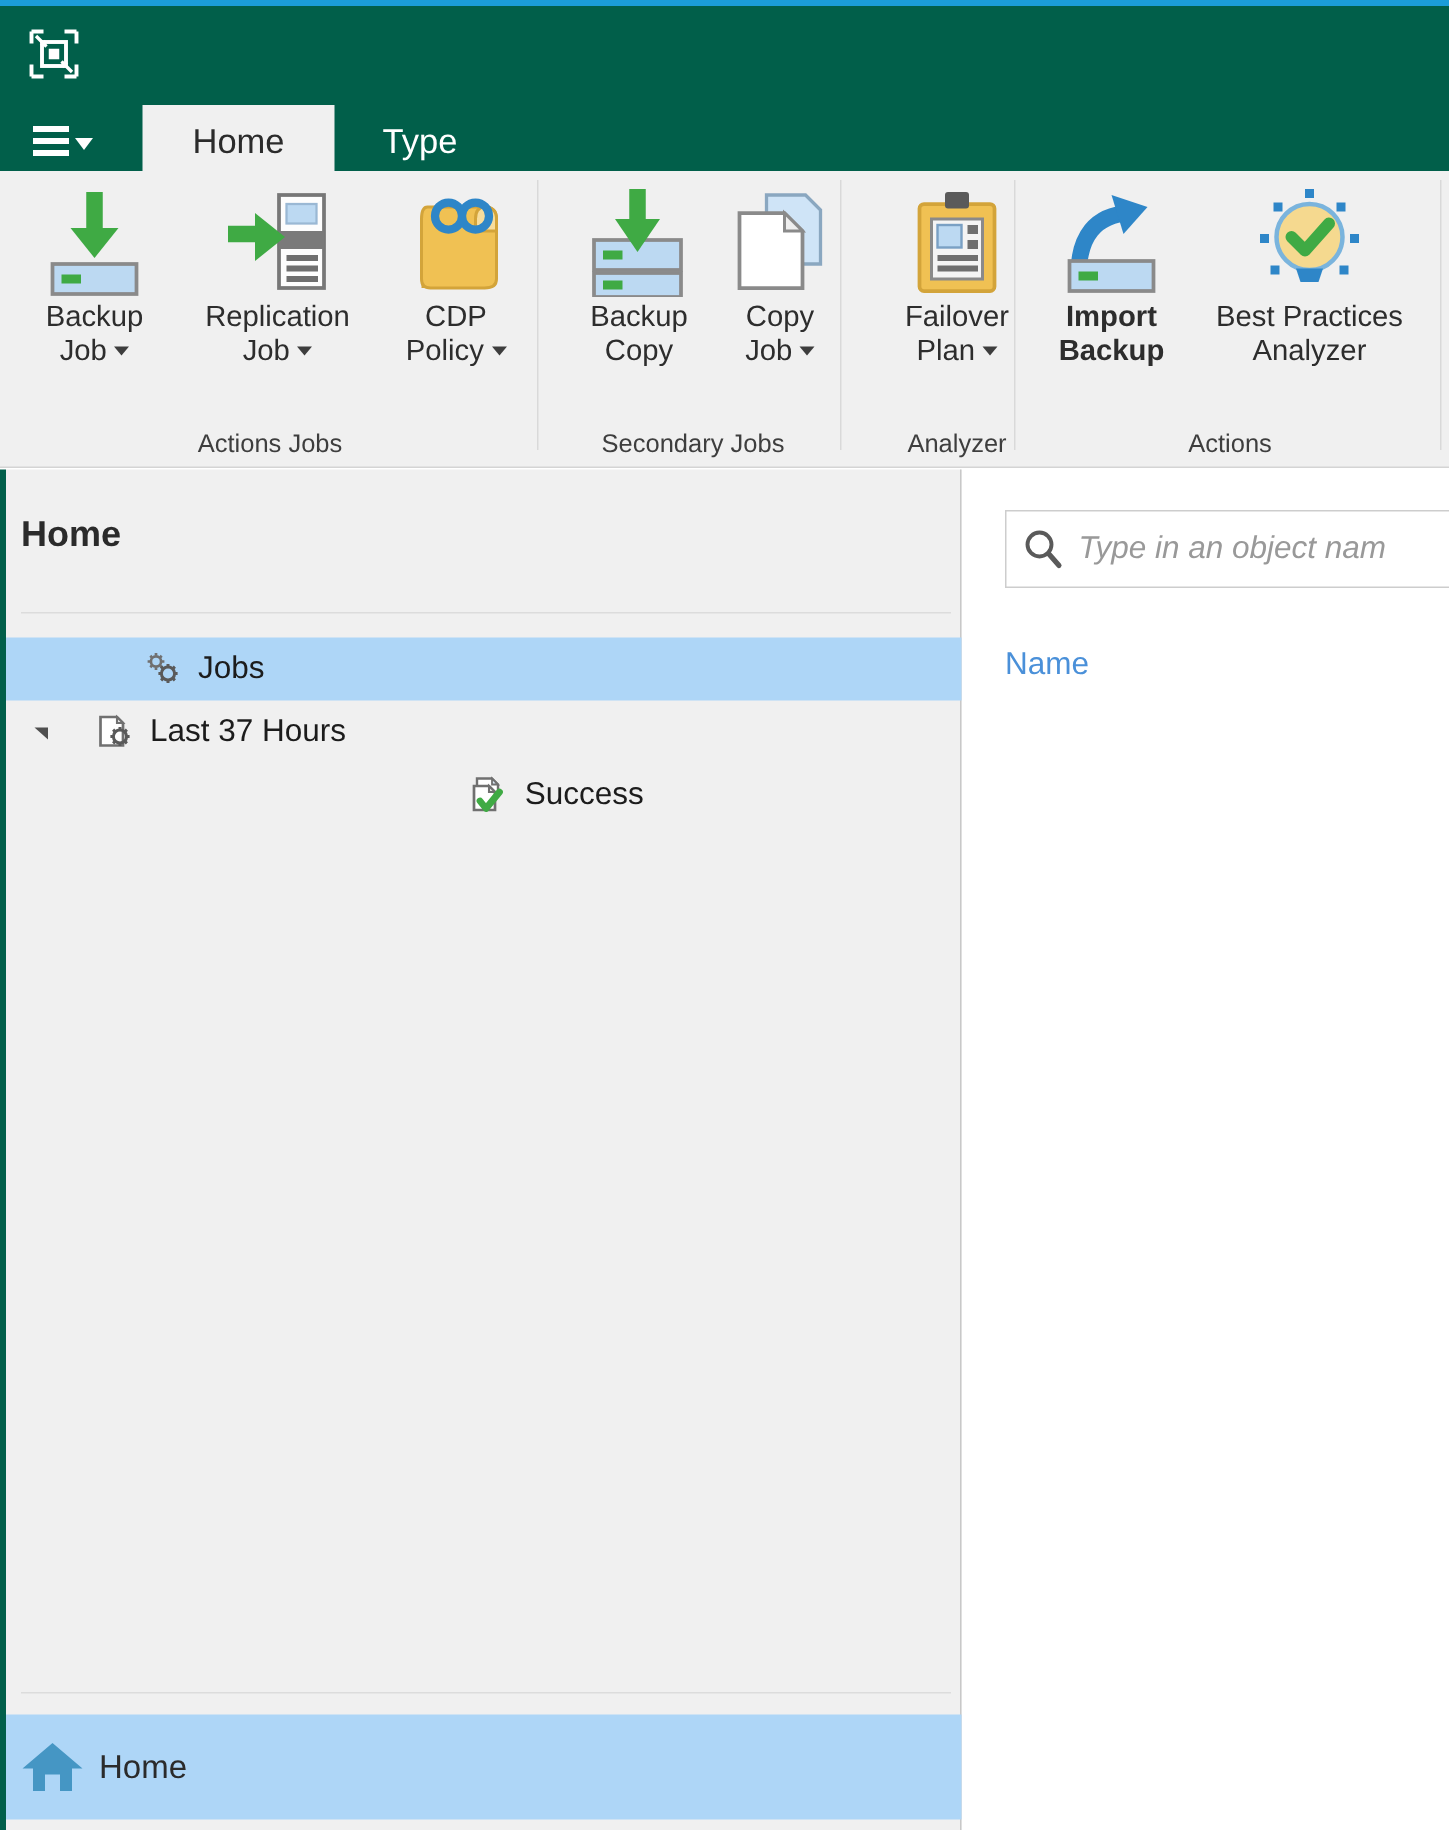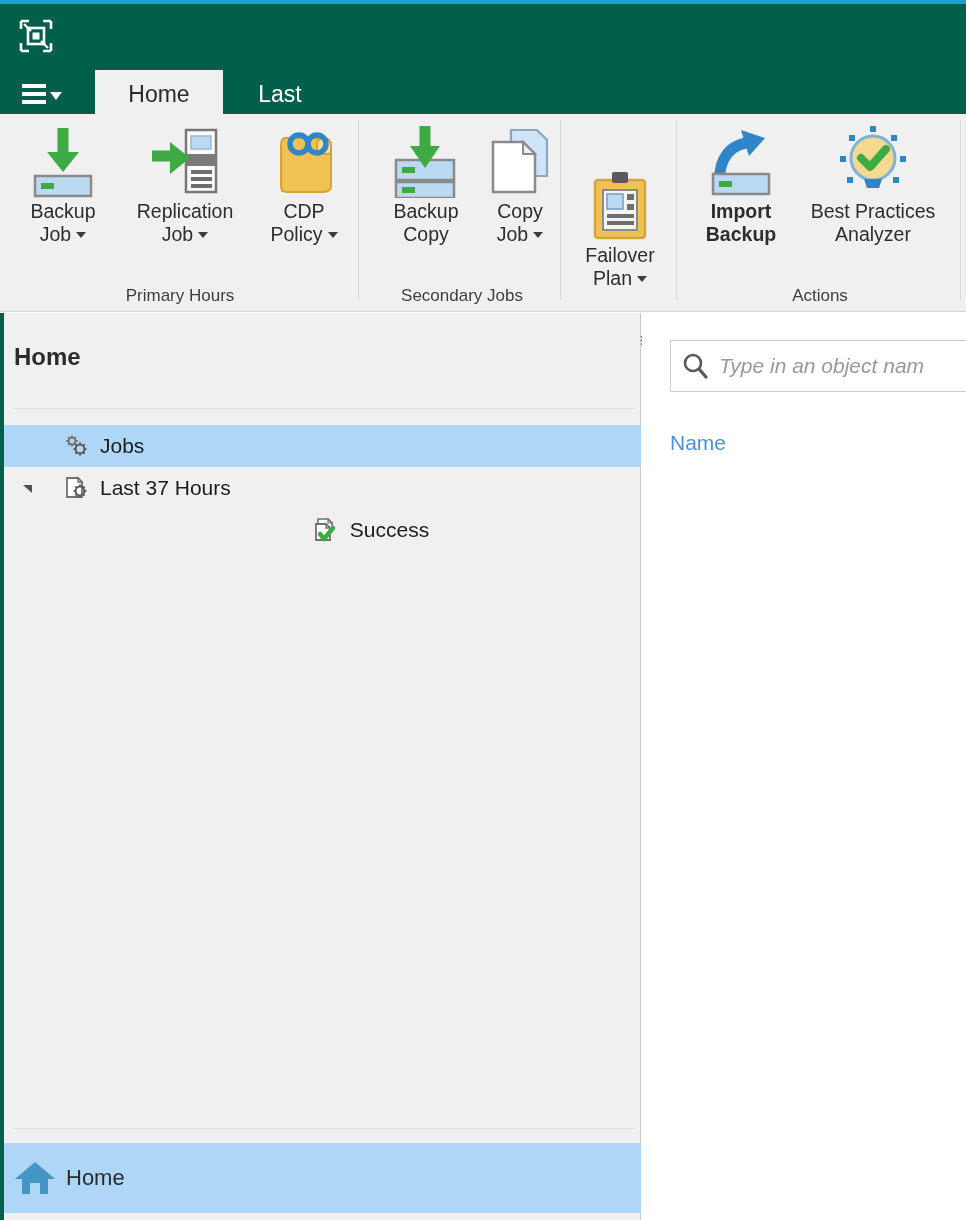--- a/index.html
+++ b/index.html
@@ -161,21 +161,21 @@
           <i></i>
             <i></i>
             <i></i>
         </span>
         <span class="ham-caret"></span>
       </div>
       <div id="tab-home" class="tab active">
         <span>Home</span>
       </div>
       <div id="tab-view" class="tab">
-        <span>Last</span>
+        <span>Type</span>
       </div>
     </div>
   </div>
 
   <div class="ribbon">
     <div class="ribbon-inner">
 
       <div class="rgroup" style="left:4px; width:352px;">
         <div class="rgroup-items" style="left:4px;">
 
@@ -216,21 +216,21 @@
                 <g fill="none" stroke="#2e86c8" stroke-width="5.5">
                   <circle cx="32" cy="20" r="9"></circle>
                   <circle cx="50" cy="20" r="9"></circle>
                 </g>
               </svg>
             </div>
             <div class="rbtn-label">CDP<br>Policy<span class="caret"></span></div>
           </div>
 
         </div>
-        <div class="rgroup-label">Primary Hours</div>
+        <div class="rgroup-label">Actions Jobs</div>
       </div>
       <div class="rsep" style="left:358px;"></div>
 
       <div class="rgroup" style="left:366px; width:192px;">
         <div class="rgroup-items" style="left:8px;">
 
           <div class="rbtn" style="width:104px;">
             <div class="rbtn-icon">
               <svg width="72" height="74" viewBox="0 0 72 74">
                 <rect x="6" y="36" width="58" height="20" fill="#bcd9f2" stroke="#8a8a8a" stroke-width="2.5"></rect>
@@ -253,21 +253,21 @@
               </svg>
             </div>
             <div class="rbtn-label">Copy<br>Job<span class="caret"></span></div>
           </div>
 
         </div>
         <div class="rgroup-label">Secondary Jobs</div>
       </div>
       <div class="rsep" style="left:560px;"></div>
 
-      <div class="rgroup" style="left:566px; width:108px;margin-top:44px;">
+      <div class="rgroup" style="left:584px; width:108px;">
         <div class="rgroup-items" style="left:6px;">
           <div class="rbtn" style="width:96px;">
             <div class="rbtn-icon">
               <svg width="70" height="74" viewBox="0 0 70 74">
                 <rect x="10" y="12" width="50" height="58" rx="3" fill="#f0c153" stroke="#d3a43a" stroke-width="2.5"></rect>
                 <rect x="27" y="4" width="16" height="11" rx="2" fill="#5a5a5a"></rect>
                 <rect x="18" y="22" width="34" height="40" fill="#f4f4f4" stroke="#8a8a8a" stroke-width="2"></rect>
                 <rect x="22" y="26" width="16" height="15" fill="#bcd9f2" stroke="#7aa0c4" stroke-width="1.6"></rect>
                 <rect x="42" y="26" width="7" height="6" fill="#6f6f6f"></rect>
                 <rect x="42" y="36" width="7" height="6" fill="#6f6f6f"></rect>
@@ -327,21 +327,21 @@
 
   <div class="body-area">
     <div class="leftbar-edge"></div>
 
     <div class="leftpanel">
       <div class="panel-title">Home</div>
       <div class="panel-divider"></div>
 
       <div class="tree">
 
-        <div class="tree-row selected" style="padding-left:58px;align-items:center;">
+        <div class="tree-row selected" style="padding-left:90px;align-items:center;">
           <span class="tree-icon">
             <svg width="28" height="28" viewBox="0 0 28 28">
               <g fill="none" stroke="#707070" stroke-width="1.8">
                 <circle cx="9" cy="9" r="3.4"></circle>
                 <path d="M9 3.4 L9 5 M9 13 L9 14.6 M3.4 9 L5 9 M13 9 L14.6 9 M5.2 5.2 L6.3 6.3 M11.7 11.7 L12.8 12.8 M12.8 5.2 L11.7 6.3 M6.3 11.7 L5.2 12.8"></path>
               </g>
               <g fill="none" stroke="#5a5a5a" stroke-width="2">
                 <circle cx="17" cy="17" r="4.4"></circle>
                 <path d="M17 10.6 L17 12.6 M17 21.4 L17 23.4 M10.6 17 L12.6 17 M21.4 17 L23.4 17 M12.4 12.4 L13.9 13.9 M20.1 20.1 L21.6 21.6 M21.6 12.4 L20.1 13.9 M13.9 20.1 L12.4 21.6"></path>
               </g>

